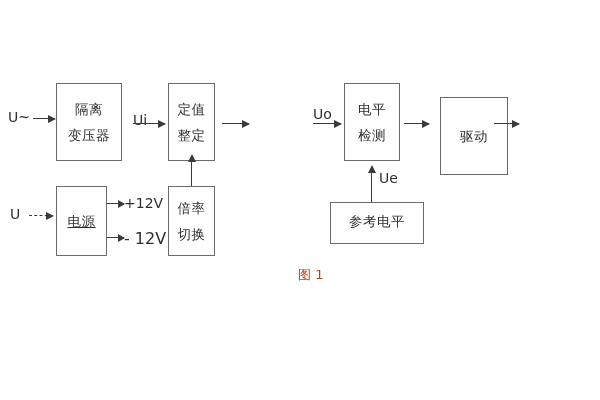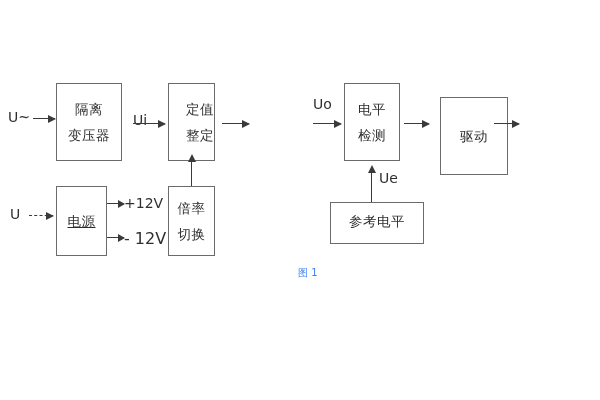--- a/index.html
+++ b/index.html
@@ -112,22 +112,22 @@
     top: -4px;
     width: 0;
     height: 0;
     border-left: 7px solid #3a3a3a;
     border-top: 4px solid transparent;
     border-bottom: 4px solid transparent;
   }
 
   .caption {
     position: absolute;
-    font-size: 10px;
-    color: #3b82f6;
+    font-size: 13px;
+    color: #c2410c;
     white-space: nowrap;
   }
 </style>
 </head>
 <body>
 
 <div id="diagram">
 
   <div class="label sig" style="left:8px; top:109px;">U~</div>
 
@@ -135,29 +135,29 @@
 
   <div class="box" style="left:56px; top:83px; width:66px; height:78px;">
     <span class="line">隔离</span>
     <span class="line">变压器</span>
   </div>
 
   <div class="label sig" style="left:133px; top:112px;">Ui</div>
 
   <div class="arrow-h" style="left:133px; top:123px; width:32px;"></div>
 
-  <div class="box" style="left:168px; top:83px; width:47px; height:78px;align-items:flex-end;">
+  <div class="box" style="left:168px; top:83px; width:47px; height:78px;">
     <span class="line">定值</span>
     <span class="line">整定</span>
   </div>
 
   <div class="arrow-h" style="left:222px; top:123px; width:27px;"></div>
 
 
-  <div class="label sig" style="left:313px; top:96px;">Uo</div>
+  <div class="label sig" style="left:313px; top:106px;">Uo</div>
 
   <div class="arrow-h" style="left:313px; top:123px; width:28px;"></div>
 
   <div class="box" style="left:344px; top:83px; width:56px; height:78px;">
     <span class="line">电平</span>
     <span class="line">检测</span>
   </div>
 
   <div class="arrow-h" style="left:404px; top:123px; width:25px;"></div>
 

